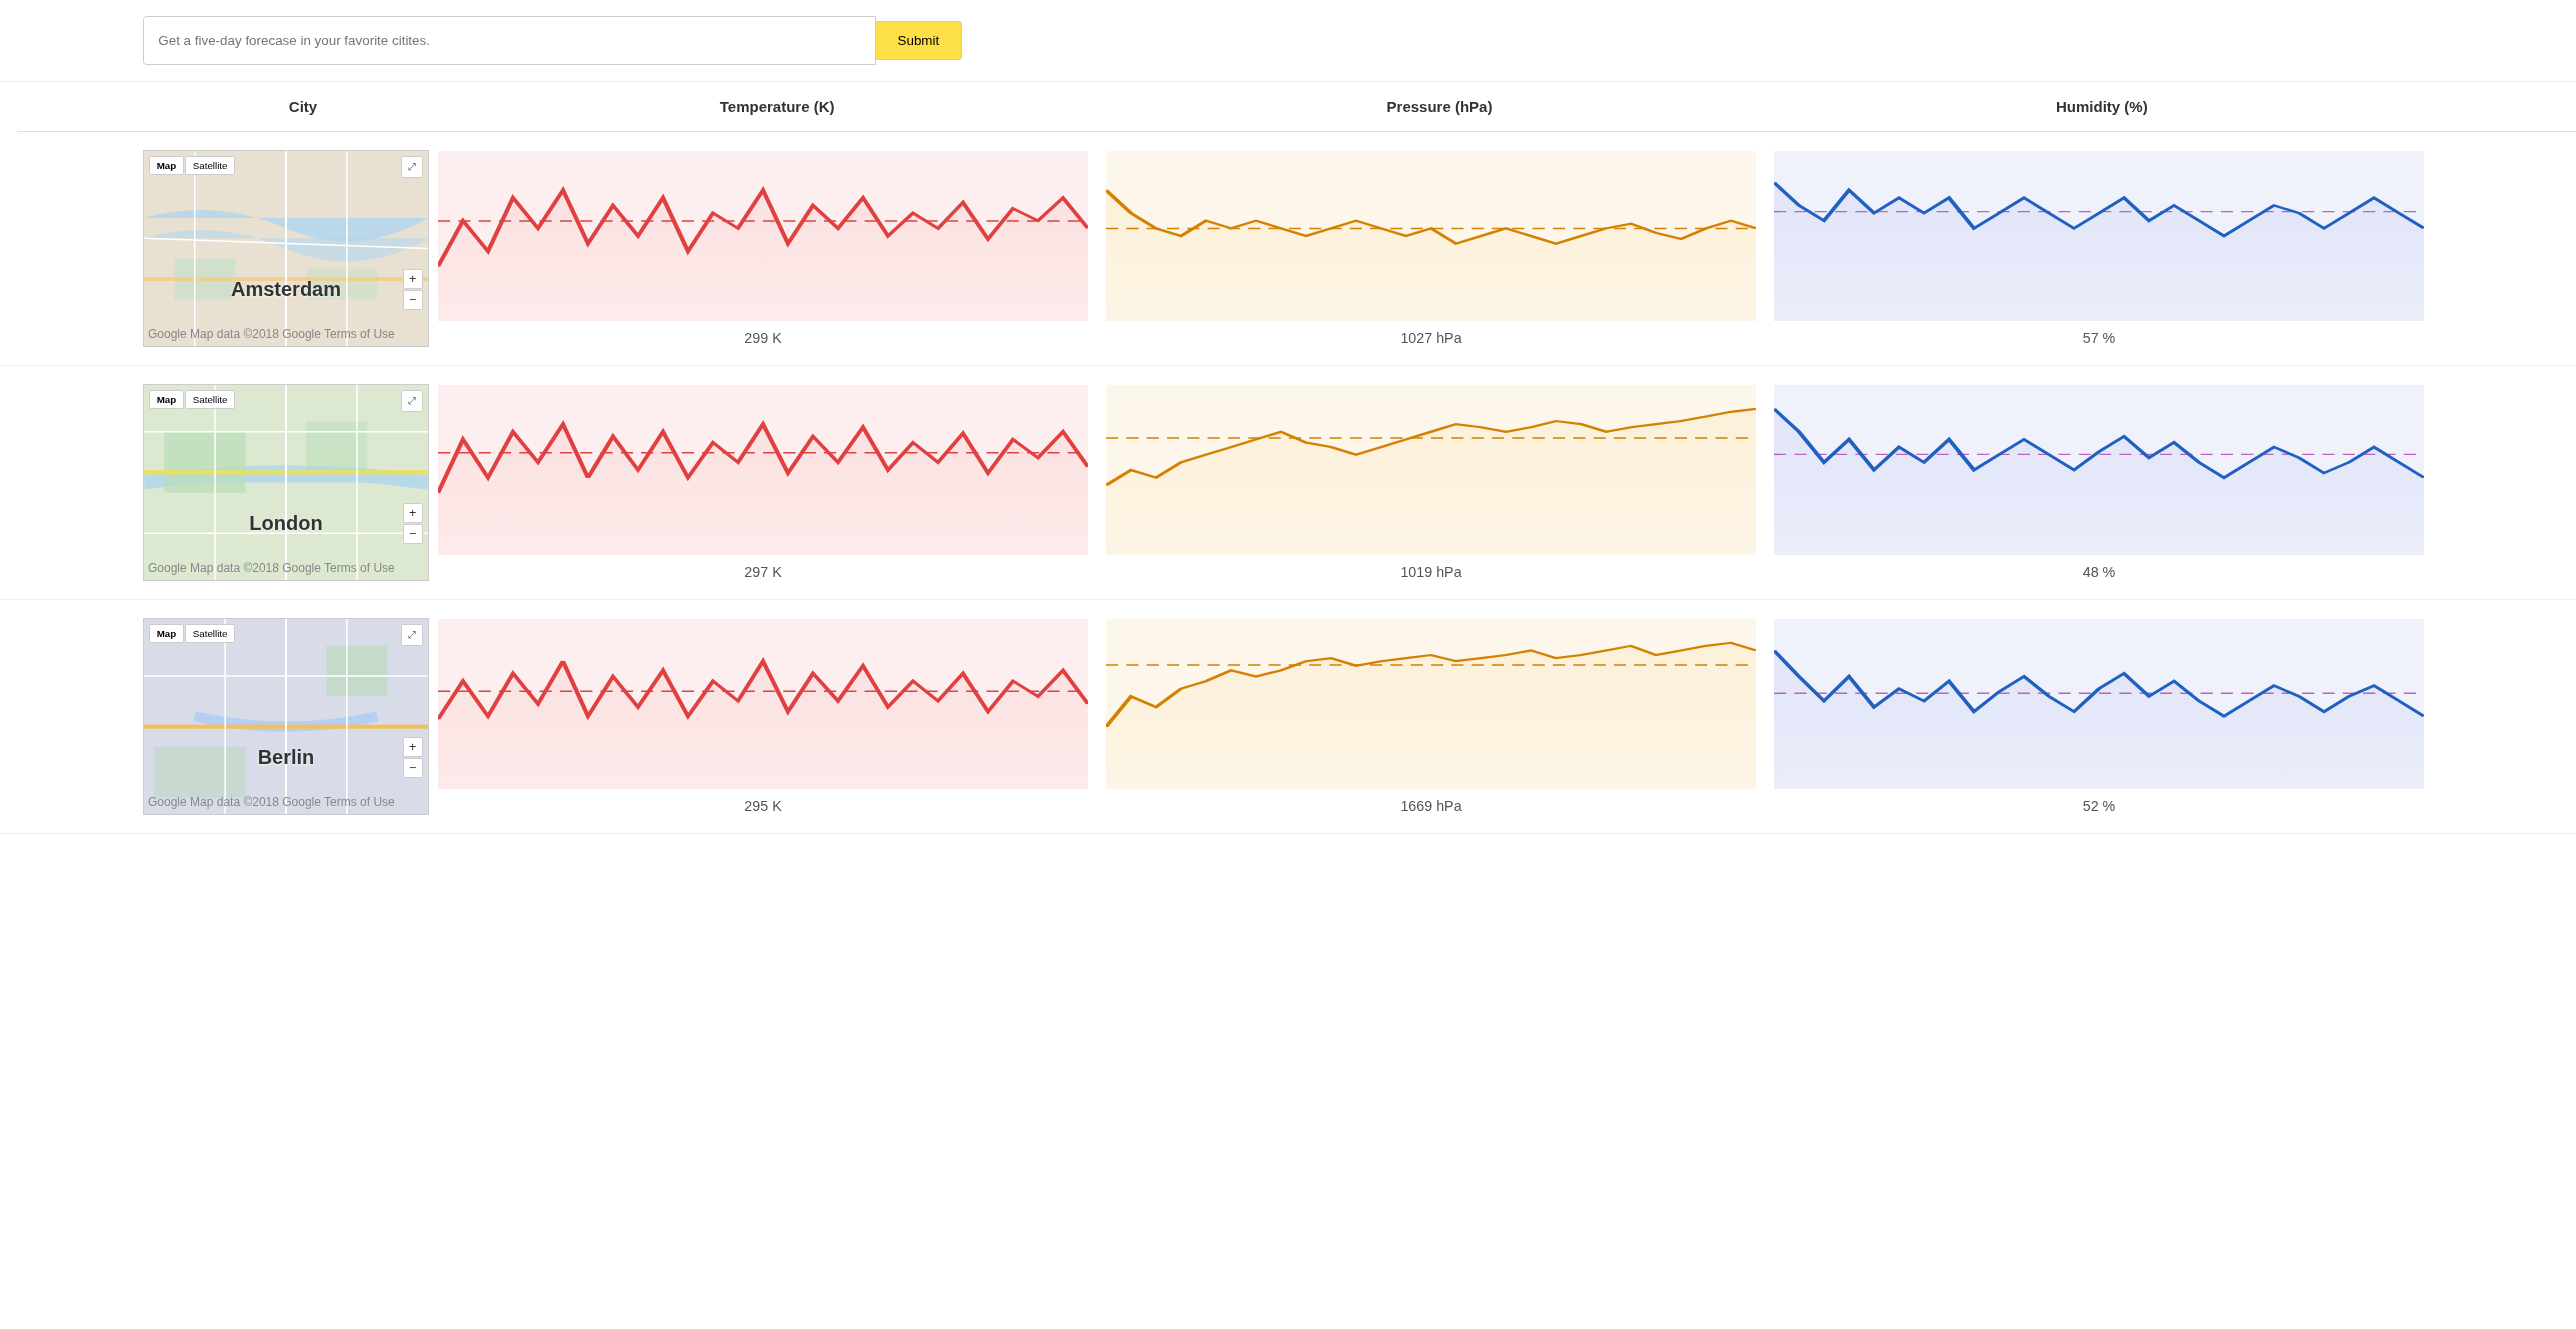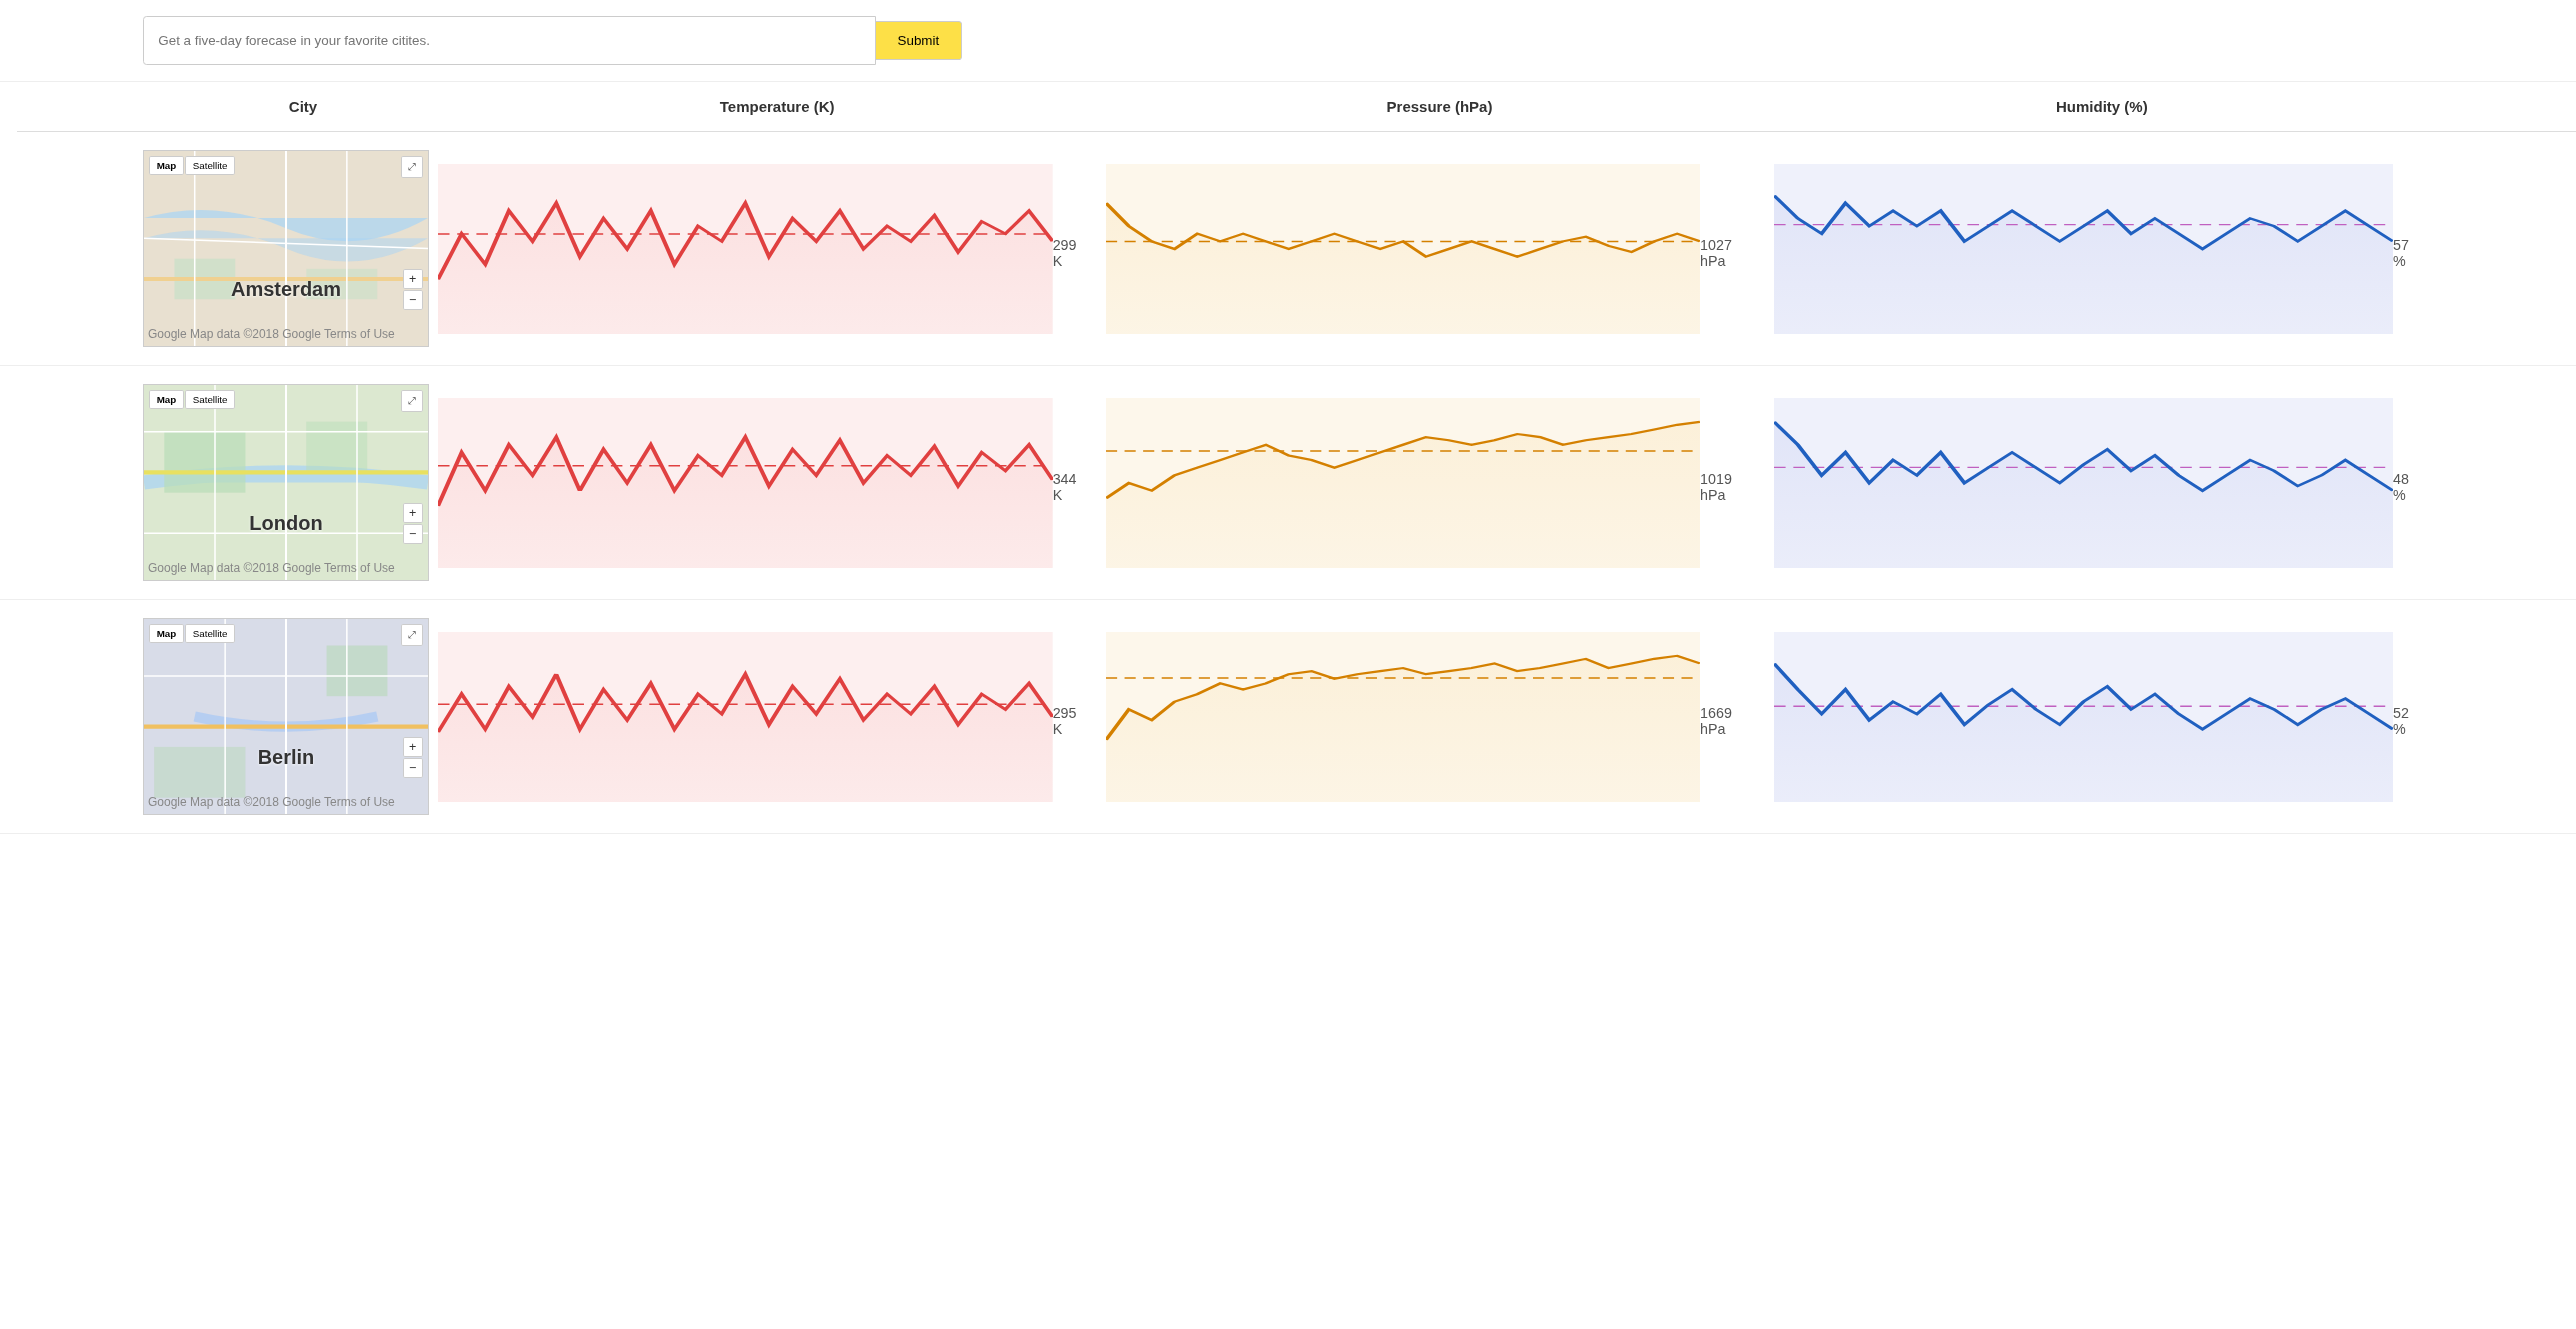--- a/index.html
+++ b/index.html
@@ -159,21 +159,21 @@
       display: flex;
       align-items: center;
       justify-content: center;
       font-size: 12.5px;
       cursor: pointer;
       border-radius: 1.8px;
     }
 
     .chart-cell {
       display: flex;
-      flex-direction: row;
+      flex-direction: column;
       align-items: center;
       padding: 0 9px;
     }
 
     .chart-wrapper {
       width: 100%;
       height: 170px;
       position: relative;
     }
 
@@ -336,21 +336,21 @@
         <stop offset="0%" stop-color="#f8c0c0" stop-opacity="0.6"></stop>
         <stop offset="100%" stop-color="#f8c0c0" stop-opacity="0.2"></stop>
       </linearGradient>
     </defs>
     <rect width="320" height="175" fill="#f8c0c0" opacity="0.25"></rect>
     <path d="M0,175 L0,111.125 L12.307692307692308,56.000000000000014 L24.615384615384617,95.375 L36.92307692307693,48.125 L49.23076923076923,79.62499999999999 L61.53846153846154,40.25 L73.84615384615385,95.375 L86.15384615384615,52.849999999999994 L98.46153846153847,87.5 L110.76923076923077,48.125 L123.07692307692308,95.375 L135.3846153846154,59.14999999999999 L147.6923076923077,79.62499999999999 L160,40.25 L172.3076923076923,90.64999999999999 L184.61538461538458,52.849999999999994 L196.92307692307693,79.62499999999999 L209.23076923076923,43.39999999999999 L221.53846153846155,87.5 L233.84615384615384,59.14999999999999 L246.15384615384616,79.62499999999999 L258.46153846153845,49.7 L270.7692307692308,90.64999999999999 L283.0769230769231,56.000000000000014 L295.3846153846154,74.89999999999999 L307.6923076923077,48.125 L320,84.35 L320,175 Z" fill="url(#bg_e04040)" opacity="0.5"></path>
     <line x1="0" y1="69.82500000000002" x2="320" y2="69.82500000000002" stroke="#e04040" stroke-width="1.5" stroke-dasharray="6,4"></line>
     <polyline points="0,111.125 12.307692307692308,56.000000000000014 24.615384615384617,95.375 36.92307692307693,48.125 49.23076923076923,79.62499999999999 61.53846153846154,40.25 73.84615384615385,95.375 86.15384615384615,52.849999999999994 98.46153846153847,87.5 110.76923076923077,48.125 123.07692307692308,95.375 135.3846153846154,59.14999999999999 147.6923076923077,79.62499999999999 160,40.25 172.3076923076923,90.64999999999999 184.61538461538458,52.849999999999994 196.92307692307693,79.62499999999999 209.23076923076923,43.39999999999999 221.53846153846155,87.5 233.84615384615384,59.14999999999999 246.15384615384616,79.62499999999999 258.46153846153845,49.7 270.7692307692308,90.64999999999999 283.0769230769231,56.000000000000014 295.3846153846154,74.89999999999999 307.6923076923077,48.125 320,84.35" fill="none" stroke="#e04040" stroke-width="2.2"></polyline>
   </svg>
       </div>
-      <div class="chart-value">344 K</div>
+      <div class="chart-value">297 K</div>
     </div>
     <div class="chart-cell">
       <div class="chart-wrapper">
         <svg class="chart" viewBox="0 0 320 175" preserveAspectRatio="none">
     <defs>
       <linearGradient id="bg_d48000" x1="0" y1="0" x2="0" y2="1">
         <stop offset="0%" stop-color="#f8e0b0" stop-opacity="0.6"></stop>
         <stop offset="100%" stop-color="#f8e0b0" stop-opacity="0.2"></stop>
       </linearGradient>
     </defs>

